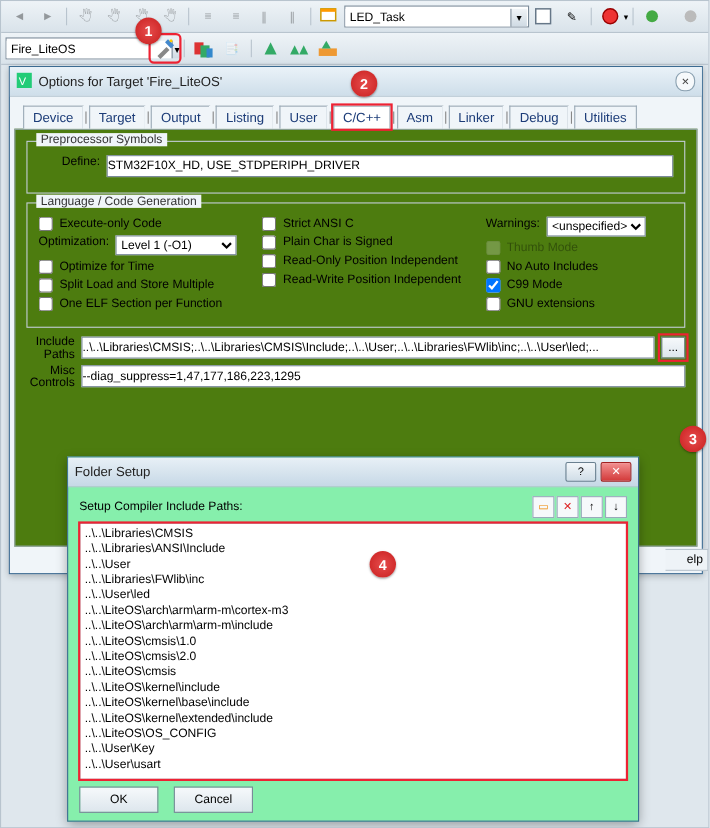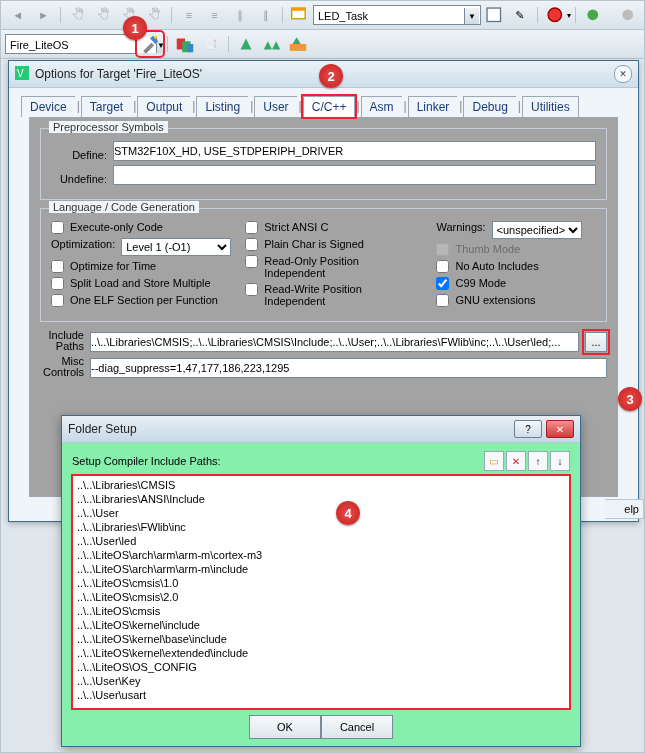--- a/index.html
+++ b/index.html
@@ -17,25 +17,25 @@
 
 .options-dlg{position:absolute;left:7px;top:59px;width:629px;height:460px;background:#f0f5f9;border:1px solid #3c6b92;box-shadow:0 2px 6px rgba(0,0,0,.25)}
 .titlebar{height:26px;background:linear-gradient(#eaf2f8,#cedeea);display:flex;align-items:center;padding:0 6px;gap:6px;border-bottom:1px solid #b7c7d3}
 .titlebar .ttl{font-size:12px;color:#222;flex:1}
 .titlebar .close{width:16px;height:16px;border:1px solid #8aa0b0;border-radius:8px;background:#f6f9fb;display:flex;align-items:center;justify-content:center;font-size:9px;color:#444}
 .tabs{display:flex;padding:8px 12px 0;gap:0}
 .tab{padding:3px 8px;border:1px solid #9aa9b5;border-bottom:none;background:#f0f5f9;margin-right:-1px;font-size:12px;color:#1c3c78;cursor:pointer}
 .tab.sep{border:none;color:#888;padding:3px 2px}
 .tab.active{background:#fff;position:relative;z-index:2}
 .tab.red-box{outline:2px solid #e23;outline-offset:0}
-.tabbody{border:1px solid #9aa9b5;margin:0 20px 12px;padding:10px;background:#a3a3a3;height:380px;box-sizing:border-box;overflow:hidden}
+.tabbody{border:1px solid #9aa9b5;margin:0 4px 12px;padding:10px;background:#4d7c0f;height:380px;box-sizing:border-box;overflow:hidden}
 
 .grp{border:1px solid #c3ced8;padding:8px 10px 10px;margin-bottom:8px;position:relative}
 .grp>legend{position:absolute;top:-8px;left:8px;background:#f0f5f9;padding:0 4px;font-size:11px;color:#333}
-.frow{display:flex;align-items:flex-end;margin:4px 0;gap:6px}
+.frow{display:flex;align-items:flex-start;margin:4px 0;gap:6px}
 .frow label{width:56px;text-align:right;font-size:11px}
 .txt{flex:1;border:1px solid #7a8a99;background:#fff;height:18px;font-size:11px;padding:0 0}
 .cols{display:flex;gap:14px}
 .col{flex:1}
 .chk{display:flex;align-items:flex-start;gap:6px;margin:4px 0;font-size:11px}
 .chk input{margin:0}
 .sel{border:1px solid #7a8a99;background:#fff;height:18px;font-size:11px}
 .btn-ellipsis{width:20px;height:18px;border:1px solid #7a8a99;background:linear-gradient(#f6f9fb,#dde6ed);font-size:11px;display:flex;align-items:center;justify-content:center;outline:2px solid #e23;outline-offset:1px}
 .hg{outline:2px solid #e23;outline-offset:1px}
 
@@ -45,21 +45,21 @@
 .folder-dlg .titlebar .btns{display:flex;gap:4px}
 .folder-dlg .titlebar .winbtn{width:26px;height:16px;border:1px solid #6a8090;border-radius:2px;display:flex;align-items:center;justify-content:center;font-size:10px;background:linear-gradient(#f3f7fa,#d0dde7)}
 .folder-dlg .titlebar .winbtn.cls{background:linear-gradient(#f29090,#d33a3a);color:#fff;border-color:#a02020}
 .folder-body{padding:8px 10px;display:flex;flex-direction:column;height:calc(100% - 26px);box-sizing:border-box}
 .folder-tools{display:flex;align-items:center;justify-content:flex-end;gap:2px;margin-bottom:4px}
 .folder-tools .lbl{flex:1;font-size:11px}
 .ftbtn{width:18px;height:18px;border:1px solid #9ab;background:#f6f9fb;display:flex;align-items:center;justify-content:center;font-size:10px}
 .list{flex:1;border:1px solid #7a8a99;background:#fff;overflow:auto;padding:2px 4px;font-size:11px;line-height:14px}
 .list.red-box{outline:2px solid #e23;outline-offset:-1px}
 .list div{white-space:nowrap}
-.dlg-btns{display:flex;justify-content:center;padding:6px 0 0}
+.dlg-btns{display:flex;gap:14px;padding:6px 0 0}
 .dlg-btn{min-width:70px;height:22px;border:1px solid #7a8a99;background:linear-gradient(#f6f9fb,#dde6ed);font-size:11px;display:flex;align-items:center;justify-content:center}
 
 .help-frag{position:absolute;right:0px;top:498px;width:34px;height:18px;border:1px solid #b8c4ce;border-left:none;background:#eef3f7;display:flex;align-items:center;justify-content:flex-end;padding-right:4px;font-size:11px}
 
 
 .callout{position:absolute;width:24px;height:24px;border-radius:12px;background:radial-gradient(#e64c4c,#c81e1e);color:#fff;font-weight:bold;font-size:13px;display:flex;align-items:center;justify-content:center;box-shadow:0 1px 2px rgba(0,0,0,.4)}
 </style>
 </head>
 <body>
 <div class="app">
@@ -186,24 +186,20 @@
         <span class="tab sep">|</span>
     <div class="tab">Utilities</div>
   </div>
   <div class="tabbody">
 
     <div class="grp">
       <legend>Preprocessor Symbols</legend>
       <div class="frow">
         <label>Define:</label>
         <input class="txt" value="STM32F10X_HD, USE_STDPERIPH_DRIVER" style="">
-      </div>
-      <div class="frow">
-        <label>Undefine:</label>
-        <input class="txt" value="" style="">
       </div>
     </div>
 
     <div class="grp">
       <legend>Language / Code Generation</legend>
       <div class="cols">
         <div class="col">
           <div class="chk">
                 <input type="checkbox" style="">
                 <span>Execute-only Code</span>

